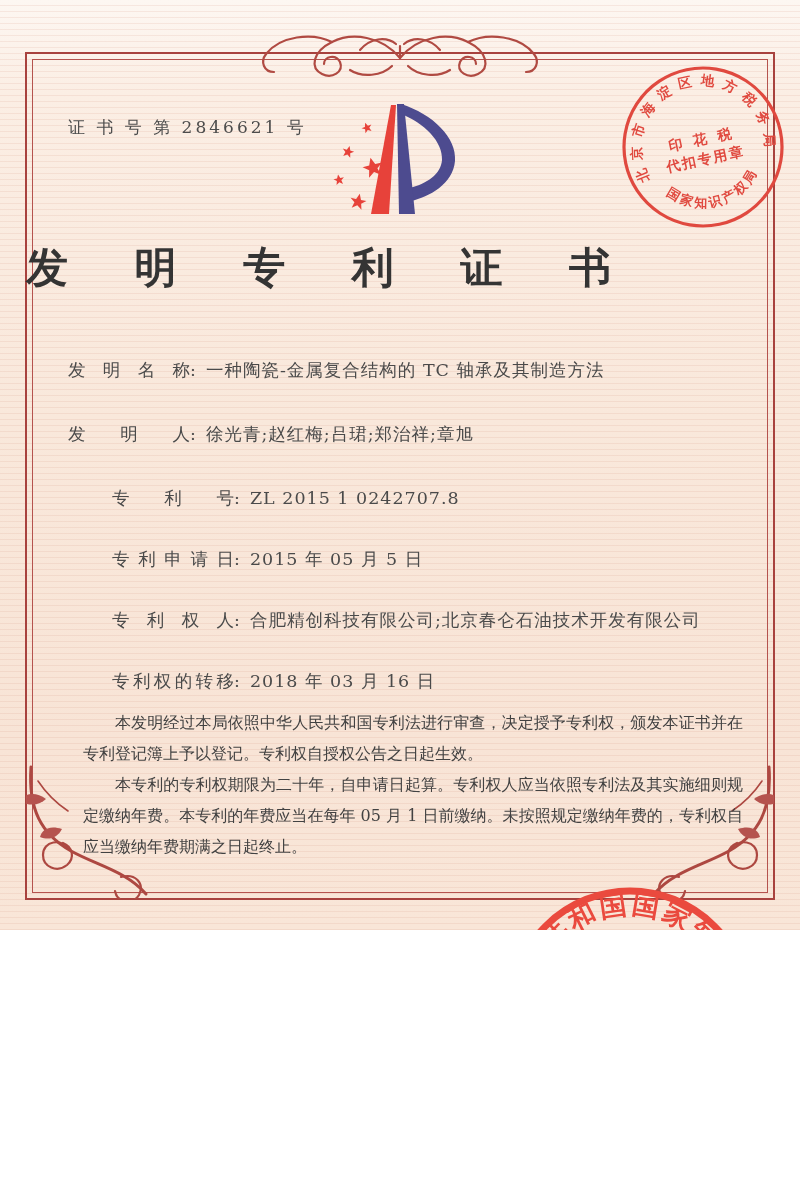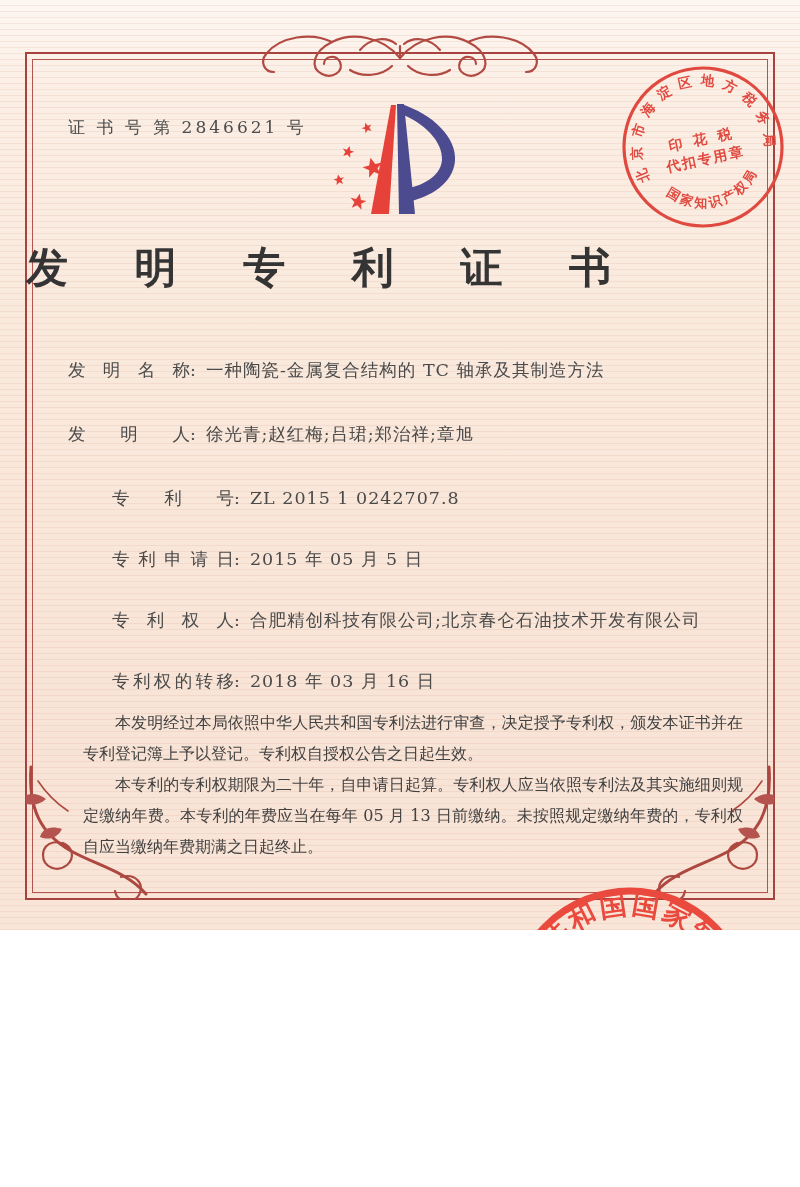--- a/index.html
+++ b/index.html
@@ -161,21 +161,21 @@
     <div class="frow tight">
       <span class="lbl">专利权人</span><span class="colon">:</span><span class="val">合肥精创科技有限公司;北京春仑石油技术开发有限公司</span>
     </div>
     <div class="frow tight">
       <span class="lbl">专利权的转移</span><span class="colon">:</span><span class="val">2018 年 03 月 16 日</span>
     </div>
   </div>
 
   <div class="body-text">
     <p>本发明经过本局依照中华人民共和国专利法进行审查，决定授予专利权，颁发本证书并在专利登记簿上予以登记。专利权自授权公告之日起生效。</p>
-    <p>本专利的专利权期限为二十年，自申请日起算。专利权人应当依照专利法及其实施细则规定缴纳年费。本专利的年费应当在每年 05 月 13 日前缴纳。未按照规定缴纳年费的，专利权自应当缴纳年费期满之日起终止。</p>
+    <p>本专利的专利权期限为二十年，自申请日起算。专利权人应当依照专利法及其实施细则规定缴纳年费。本专利的年费应当在每年 05 月 1 日前缴纳。未按照规定缴纳年费的，专利权自应当缴纳年费期满之日起终止。</p>
   </div>
 
   <div class="barcode"></div>
 
   <div class="chief-title">局长</div>
   <div class="chief-name">申长雨</div>
 
   <svg class="signature" width="250" height="108" viewBox="0 0 250 108">
     <g stroke="#1f1f1f" stroke-width="4.5" fill="none" stroke-linecap="round" stroke-linejoin="round">
       <path d="M34,6 C22,26 46,30 42,44 C38,58 16,56 20,42"></path>

